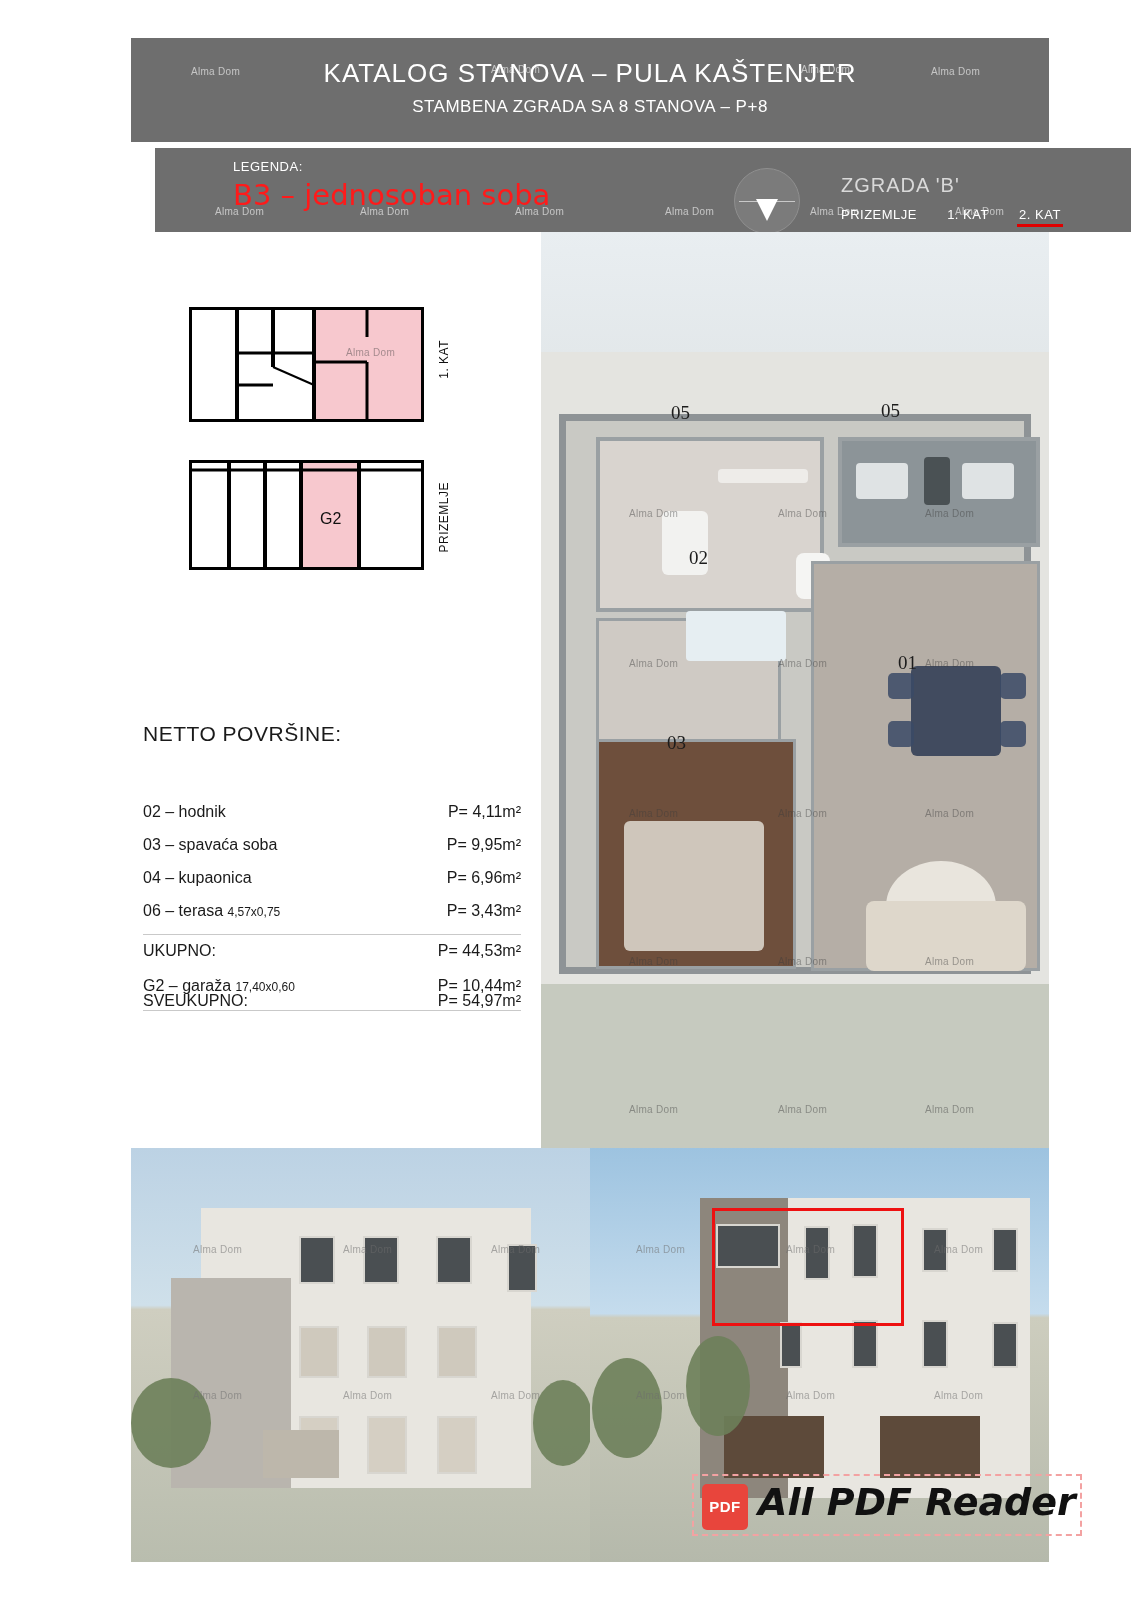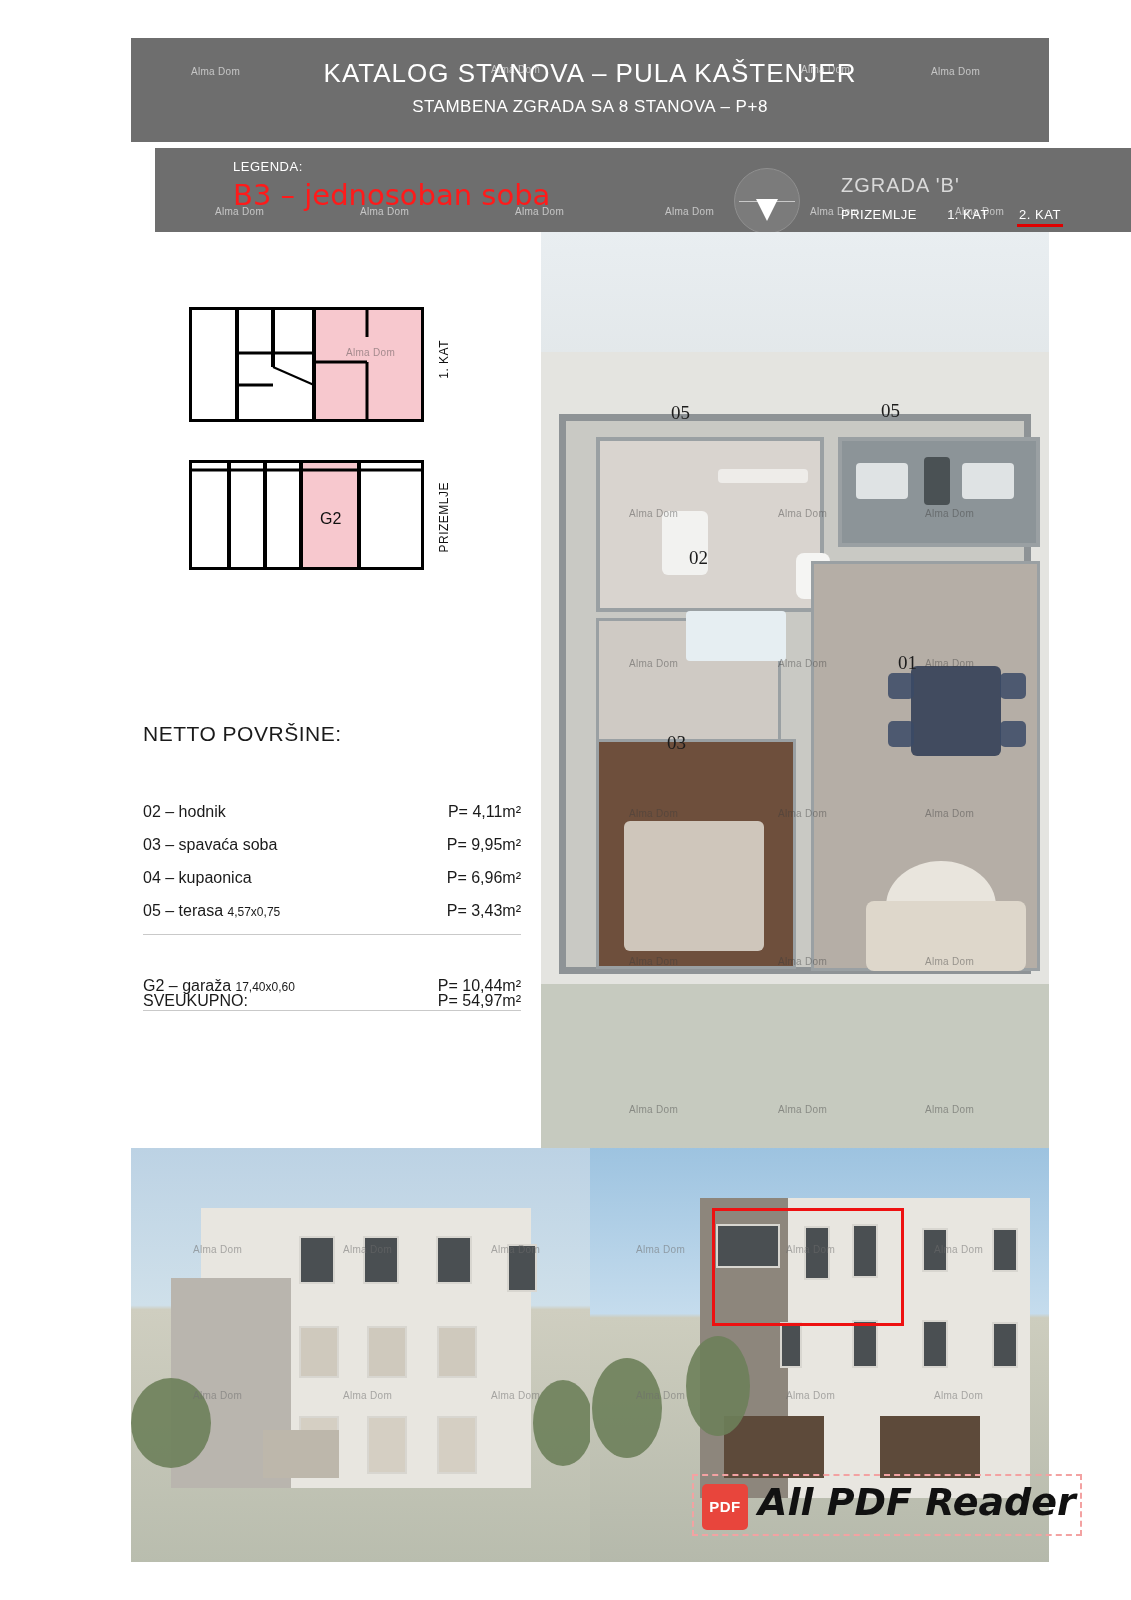--- a/index.html
+++ b/index.html
@@ -156,27 +156,31 @@
     </div>
     <div class="arow" style="top:604px;">
       <div class="nm"><span>03 – spavaća soba</span></div>
       <div class="val">P= 9,95m²</div>
     </div>
     <div class="arow" style="top:637px;">
       <div class="nm"><span>04 – kupaonica</span></div>
       <div class="val">P= 6,96m²</div>
     </div>
     <div class="arow" style="top:670px;">
-      <div class="nm"><span>05 – terasa</span>
+      <div class="nm"><span>06 – terasa</span>
         <span class="small">4,57x0,75</span></div>
       <div class="val">P= 3,43m²</div>
     </div>
 
     <div class="sep" style="top:702px;"></div>
 
+    <div class="arow" style="top:710px;">
+      <div class="nm"><span>UKUPNO:</span></div>
+      <div class="val">P= 44,53m²</div>
+    </div>
     <div class="arow" style="top:745px;">
       <div class="nm"><span>G2 – garaža</span>
         <span class="small">17,40x0,60</span></div>
       <div class="val">P= 10,44m²</div>
     </div>
 
     <div class="sep" style="top:778px;"></div>
 
     <div class="arow" style="top:760px;">
       <div class="nm"><span>SVEUKUPNO:</span></div>

